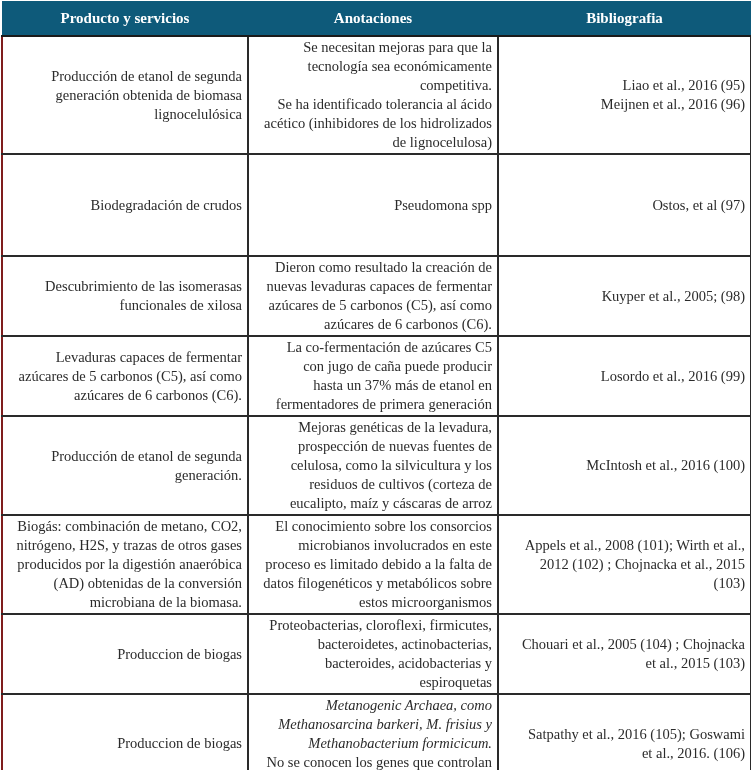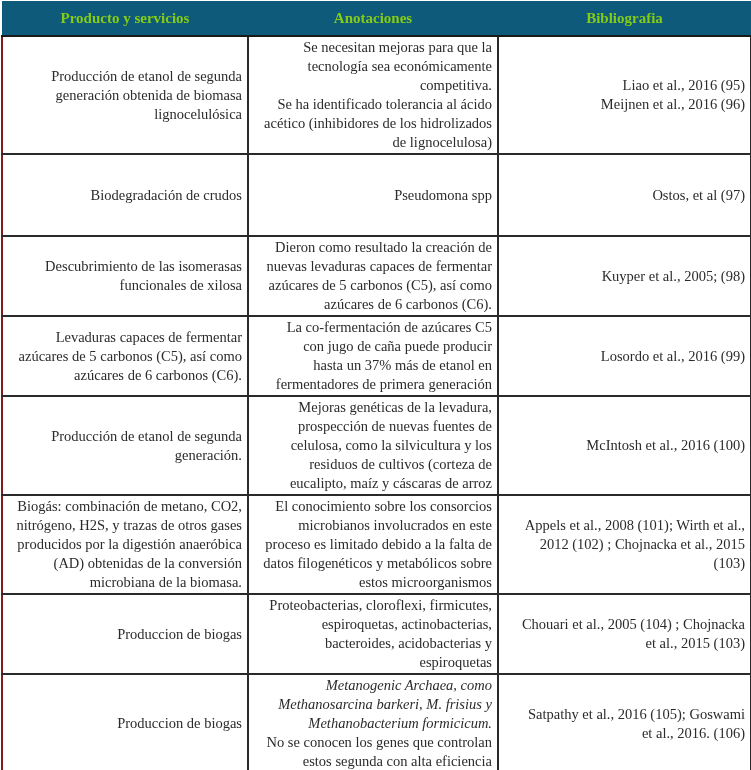--- a/index.html
+++ b/index.html
@@ -9,21 +9,21 @@
     width: 749px;
     border-collapse: collapse;
     table-layout: fixed;
     font-family: "Liberation Serif", "DejaVu Serif", serif;
     font-size: 14.5px;
     color: #2b2b2b;
     line-height: 19px;
   }
   .tbl th {
     background: #0e5a7a;
-    color: #84cc16;
+    color: #ffffff;
     font-weight: bold;
     font-size: 15px;
     height: 33px;
     padding: 0 4px;
     text-align: center;
     border: 1px solid #0e5a7a;
     border-bottom: 2px solid #1a1a1a;
   }
   .tbl td {
     border: 2px solid #2a2a2a;
@@ -67,21 +67,21 @@
           <span class="line">competitiva.</span>
           <span class="line">Se ha identificado tolerancia al ácido</span>
           <span class="line">acético (inhibidores de los hidrolizados</span>
           <span class="line">de lignocelulosa)</span>
         </td>
         <td>
           <span class="line">Liao et al., 2016 (95)</span>
           <span class="line">Meijnen et al., 2016 (96)</span>
         </td>
       </tr>
-      <tr style="height: 82px;">
+      <tr style="height: 102px;">
         <td>
           <span class="line">Biodegradación de crudos</span>
         </td>
         <td>
           <span class="line">Pseudomona spp</span>
         </td>
         <td>
           <span class="line">Ostos, et al (97)</span>
         </td>
       </tr>
@@ -152,21 +152,21 @@
           <span class="line">2012 (102) ; Chojnacka et al., 2015</span>
           <span class="line">(103)</span>
         </td>
       </tr>
       <tr style="height: 78px;">
         <td>
           <span class="line">Produccion de biogas</span>
         </td>
         <td>
           <span class="line">Proteobacterias, cloroflexi, firmicutes,</span>
-          <span class="line">espiroquetas, actinobacterias,</span>
+          <span class="line">bacteroidetes, actinobacterias,</span>
           <span class="line">bacteroides, acidobacterias y</span>
           <span class="line">espiroquetas</span>
         </td>
         <td>
           <span class="line">Chouari et al., 2005 (104) ; Chojnacka</span>
           <span class="line">et al., 2015 (103)</span>
         </td>
       </tr>
       <tr style="height: 98px;">
         <td>

